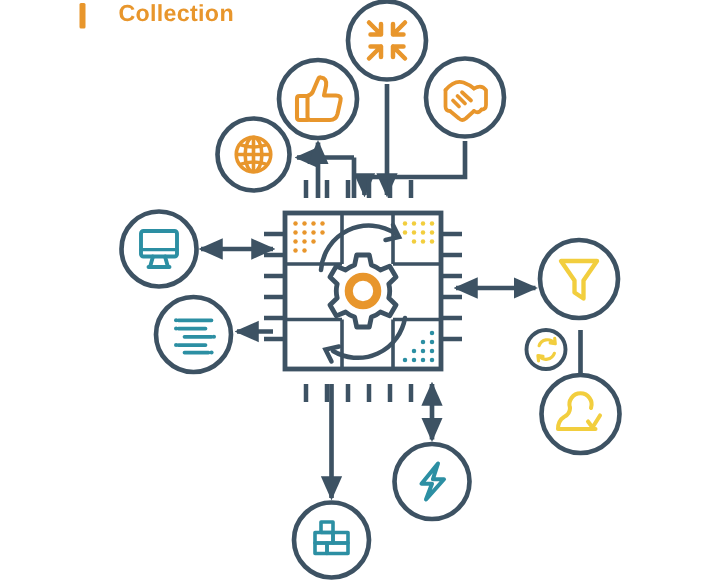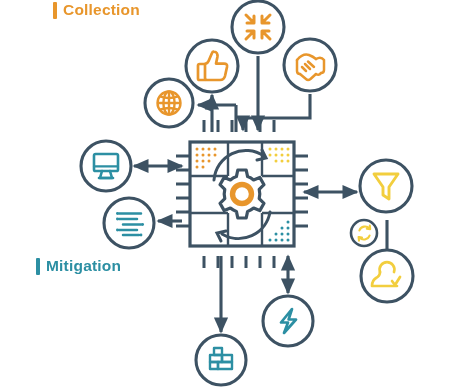--- a/index.html
+++ b/index.html
@@ -1,20 +1,20 @@
 <!DOCTYPE html>
 <html><head>
 <meta charset="utf-8">
 <style>
   html,body{margin:0;padding:0;background:#ffffff;}
   body{width:474px;height:388px;overflow:hidden;
        font-family:"Liberation Sans", sans-serif;}
   #stage{position:relative;width:474px;height:388px;background:#fff;}
   svg#diagram{position:absolute;left:0;top:0;width:474px;height:388px;}
-  .section-label{position:absolute;display:flex;align-items:center;gap:6px;}
+  .section-label{position:absolute;display:flex;align-items:center;gap:22px;}
   .section-label .bar{width:4px;height:17px;border-radius:1px;}
   .section-label .txt{font-size:15.5px;font-weight:700;letter-spacing:.2px;white-space:nowrap;}
   #lbl-collection{left:53px;top:1px;}
   #lbl-curation{left:355px;top:85px;}
   #lbl-mitigation{left:36px;top:257px;}
 </style>
 </head>
 <body>
 
 <div id="stage">
@@ -232,18 +232,14 @@
       </g>
     </g>
   </svg>
 
   <div class="section-label" id="lbl-collection">
     <span class="bar" style="background:#e8962c"></span>
     <span class="txt" style="color:#e8962c">Collection</span>
   </div>
 
 
-  <div class="section-label" id="lbl-mitigation">
-    <span class="bar" style="background:#2c8fa3"></span>
-    <span class="txt" style="color:#2c8fa3">Mitigation</span>
-  </div>
 
 </div>
 
 </body></html>

